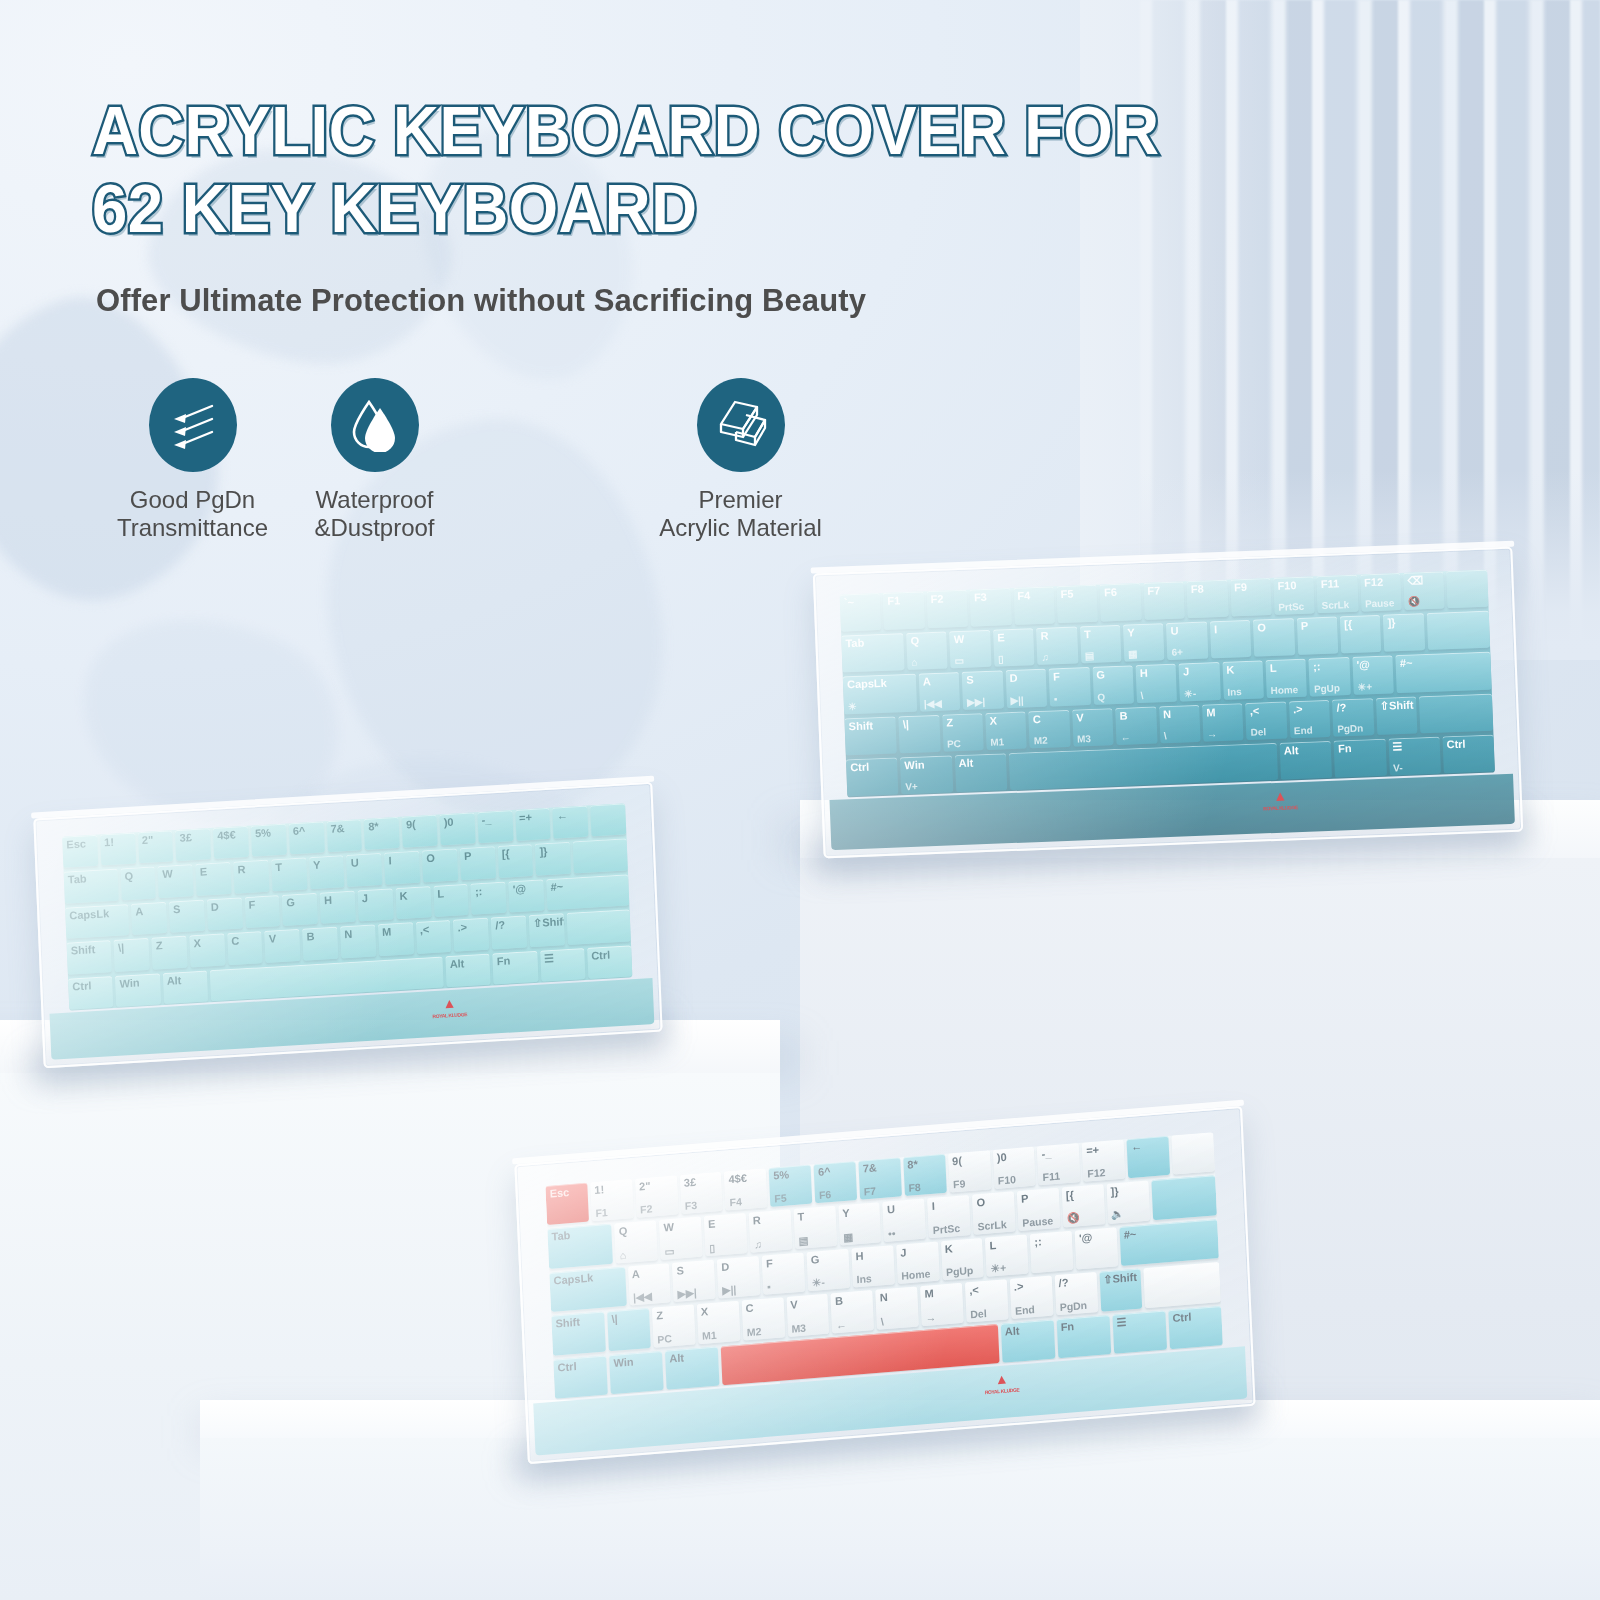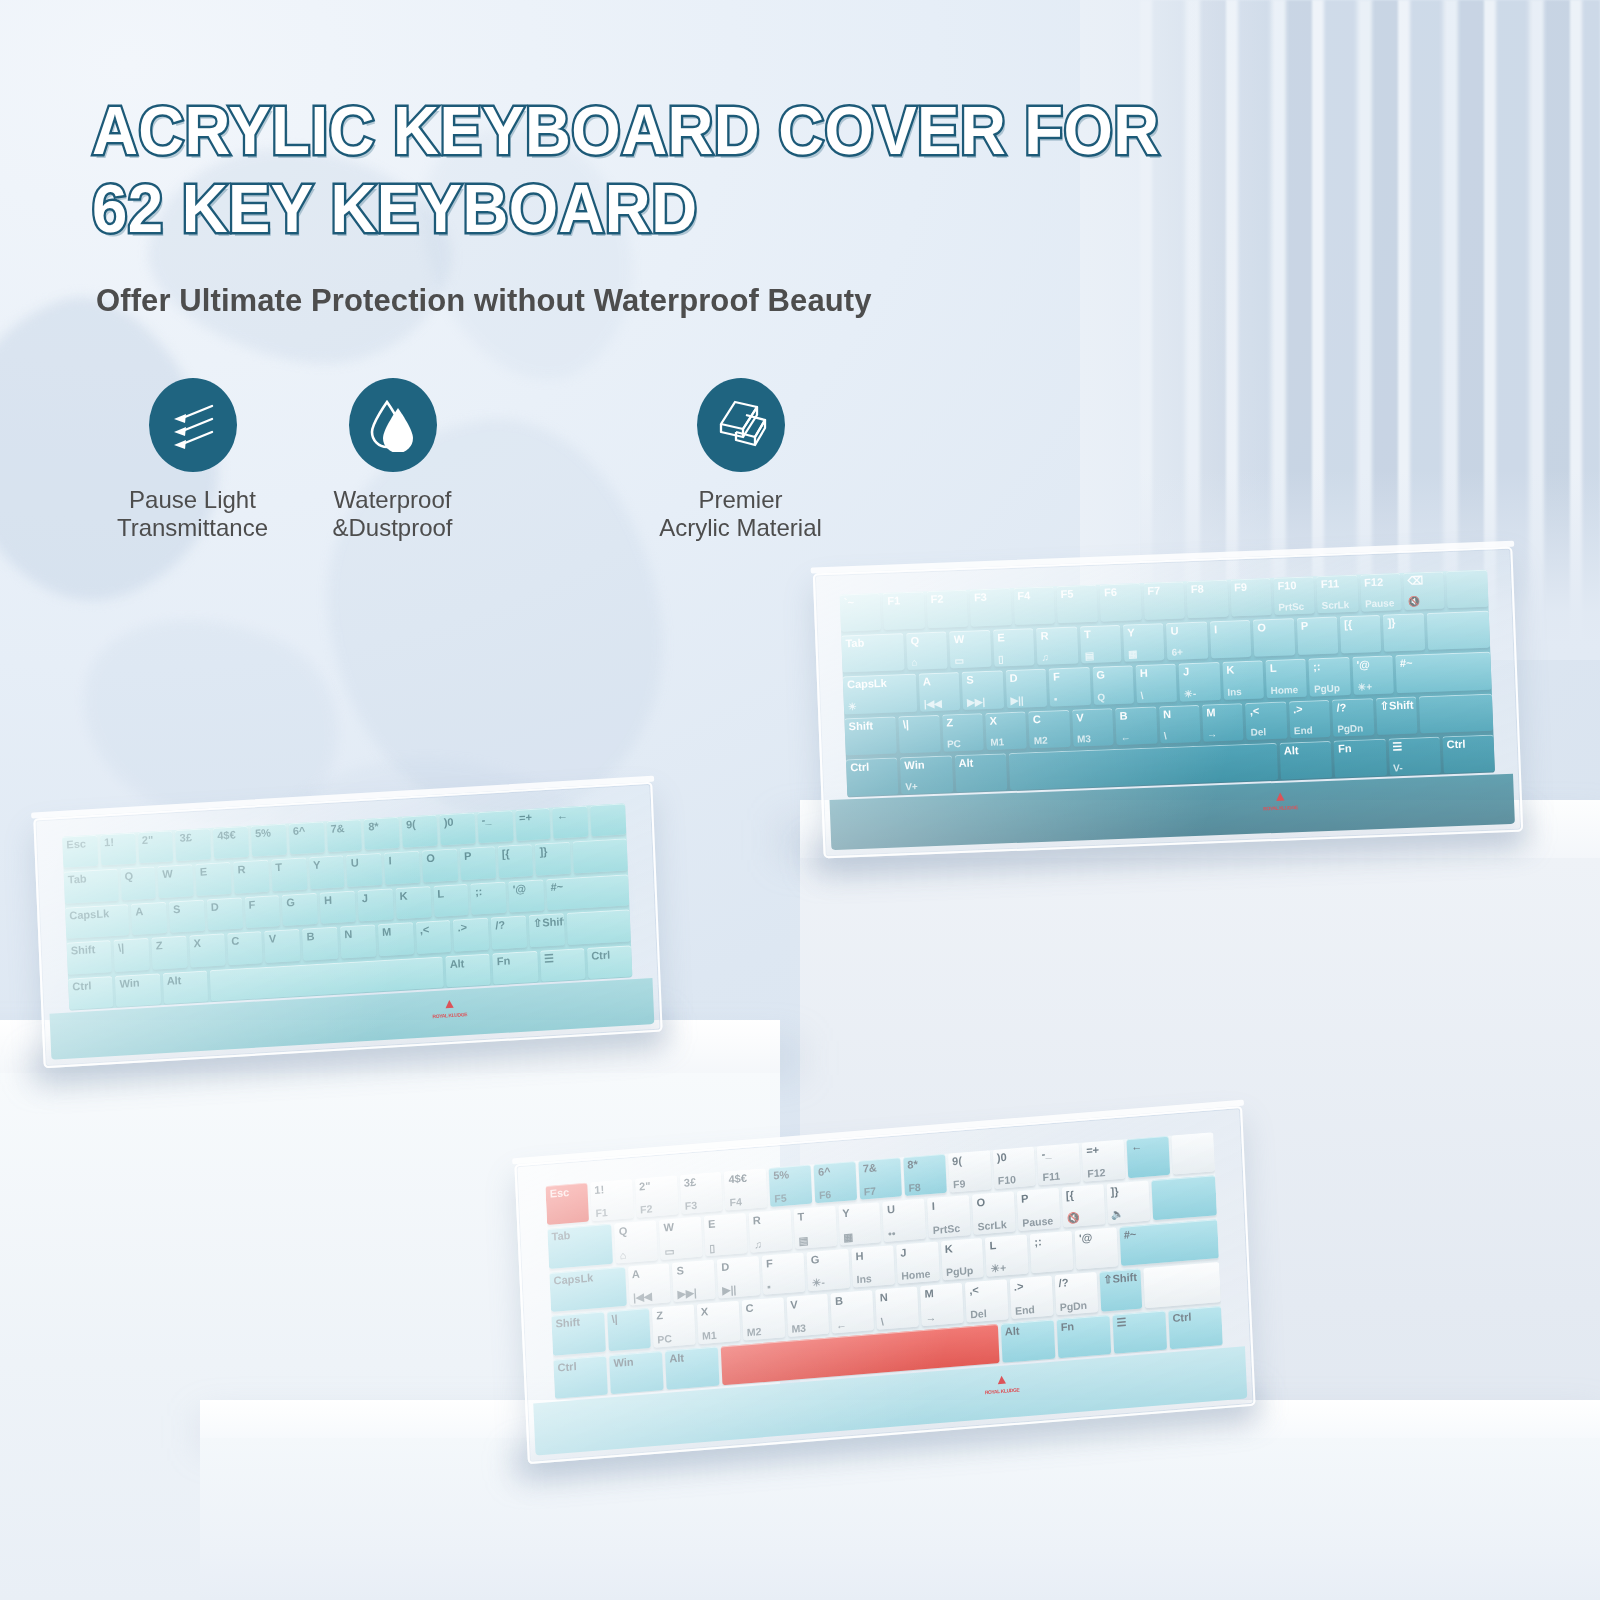--- a/index.html
+++ b/index.html
@@ -94,21 +94,21 @@
   .subtitle{
     position:absolute;left:96px;top:283px;
     font-size:31px;font-weight:bold;color:#4d4d4d;letter-spacing:.1px;
     white-space:nowrap;
   }
 
   
   .features{position:absolute;left:100px;top:378px;width:780px;height:180px;}
   .feat{position:absolute;top:0;width:185px;text-align:center;}
   .feat-0{left:0px;}
-  .feat-1{left:200px;}
+  .feat-1{left:182px;}
   .feat-2{left:362px;}
   .feat-3{left:548px;}
   .feat .badge{
     width:88px;height:94px;margin:0 auto;border-radius:50%;
     background:#1f6480;display:flex;align-items:center;justify-content:center;
   }
   .feat .badge svg{display:block;}
   .feat .cap{
     margin-top:14px;font-size:24px;line-height:1.18;color:#4d4d4d;
     font-weight:normal;white-space:pre-line;
@@ -176,40 +176,40 @@
   <div class="ped-shadow" style="left:200px;top:1415px;width:1400px;height:34px;"></div>
   <div class="ped" id="ped-front">
     <div class="face-top"></div>
       <div class="face-front"></div>
   </div>
 
   <div class="headline">
     <span class="line">ACRYLIC KEYBOARD COVER FOR</span>
     <span class="line">62 KEY KEYBOARD</span>
   </div>
-  <div class="subtitle">Offer Ultimate Protection without Waterproof Beauty</div>
+  <div class="subtitle">Offer Ultimate Protection without Sacrificing Beauty</div>
 
   <div class="features">
 
     <div class="feat feat-0">
       <div class="badge">
         <svg width="54" height="54" viewBox="0 0 54 54">
           <g stroke="#ffffff" stroke-width="2.4" fill="none" stroke-linecap="round">
             <line x1="46" y1="8" x2="14" y2="21"></line>
             <line x1="46" y1="21" x2="14" y2="34"></line>
             <line x1="46" y1="34" x2="14" y2="47"></line>
           </g>
           <g fill="#ffffff">
             <polygon points="8,21 20,16 19,25"></polygon>
             <polygon points="8,34 20,29 19,38"></polygon>
             <polygon points="8,47 20,42 19,51"></polygon>
           </g>
         </svg>
       </div>
-      <div class="cap">Pause Light
+      <div class="cap">Good PgDn
 Transmittance</div>
     </div>
 
     <div class="feat feat-1">
       <div class="badge">
         <svg width="52" height="54" viewBox="0 0 52 54">
           <path d="M20 4 C20 4 5 25 5 34 A15 15 0 0 0 35 34 C35 25 20 4 20 4 Z" fill="none" stroke="#ffffff" stroke-width="2.6"></path>
           <path d="M31 10 C31 10 16 31 16 40 A15 15 0 0 0 46 40 C46 31 31 10 31 10 Z" fill="#ffffff"></path>
         </svg>
       </div>

